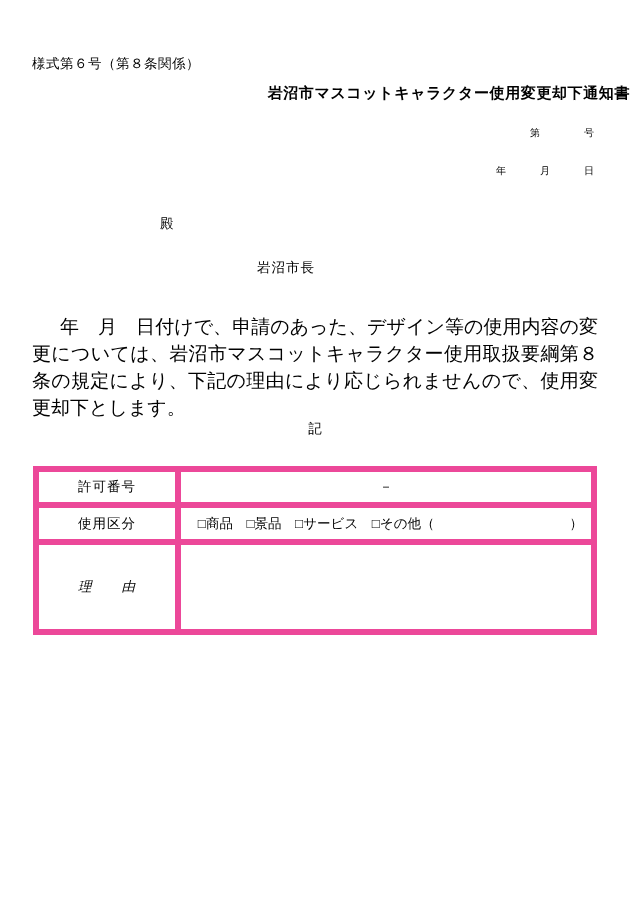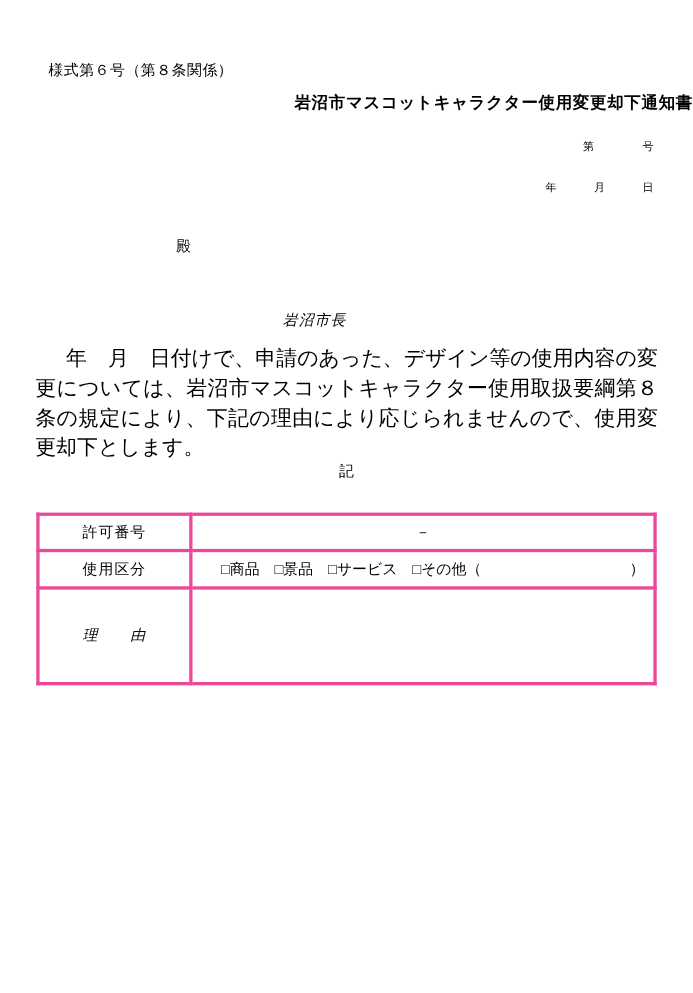--- a/index.html
+++ b/index.html
@@ -21,21 +21,20 @@
     box-sizing: border-box;
     padding: 0;
   }
   .form-no {
     position: absolute;
     left: 32px;
     top: 55px;
     font-size: 13.5px;
     letter-spacing: 0.5px;
     white-space: nowrap;
-    margin-left: 12px;
   }
   .doc-title {
     position: absolute;
     left: 0;
     top: 84px;
     width: 630px;
     text-align: right;
     font-size: 15px;
     font-weight: bold;
     letter-spacing: 0.6px;
@@ -58,26 +57,25 @@
   .sp-mid  { display: inline-block; width: 34px; }
   .addressee {
     position: absolute;
     left: 160px;
     top: 215px;
     font-size: 13.5px;
   }
   .issuer {
     position: absolute;
     left: 0;
-    top: 282px;
+    top: 259px;
     width: 572px;
     text-align: center;
     font-size: 13.5px;
     letter-spacing: 1px;
-    font-style: italic;
   }
   .body-text {
     position: absolute;
     left: 32px;
     top: 313px;
     width: 566px;
     font-size: 19px;
     line-height: 27px;
     text-align: justify;
     text-justify: inter-ideograph;
@@ -94,21 +92,21 @@
   table.form-table {
     position: absolute;
     left: 33px;
     top: 466px;
     width: 564px;
     border-collapse: collapse;
     table-layout: fixed;
     font-size: 13.5px;
   }
   table.form-table td {
-    border: 3px solid #ec4899;
+    border: 6px solid #ec4899;
     padding: 0 8px;
     vertical-align: middle;
   }
   td.label-cell {
     width: 120px;
     text-align: center;
     letter-spacing: 1px;
   }
   tr.row-permit td { height: 30px; }
   tr.row-usage td { height: 31px; }

